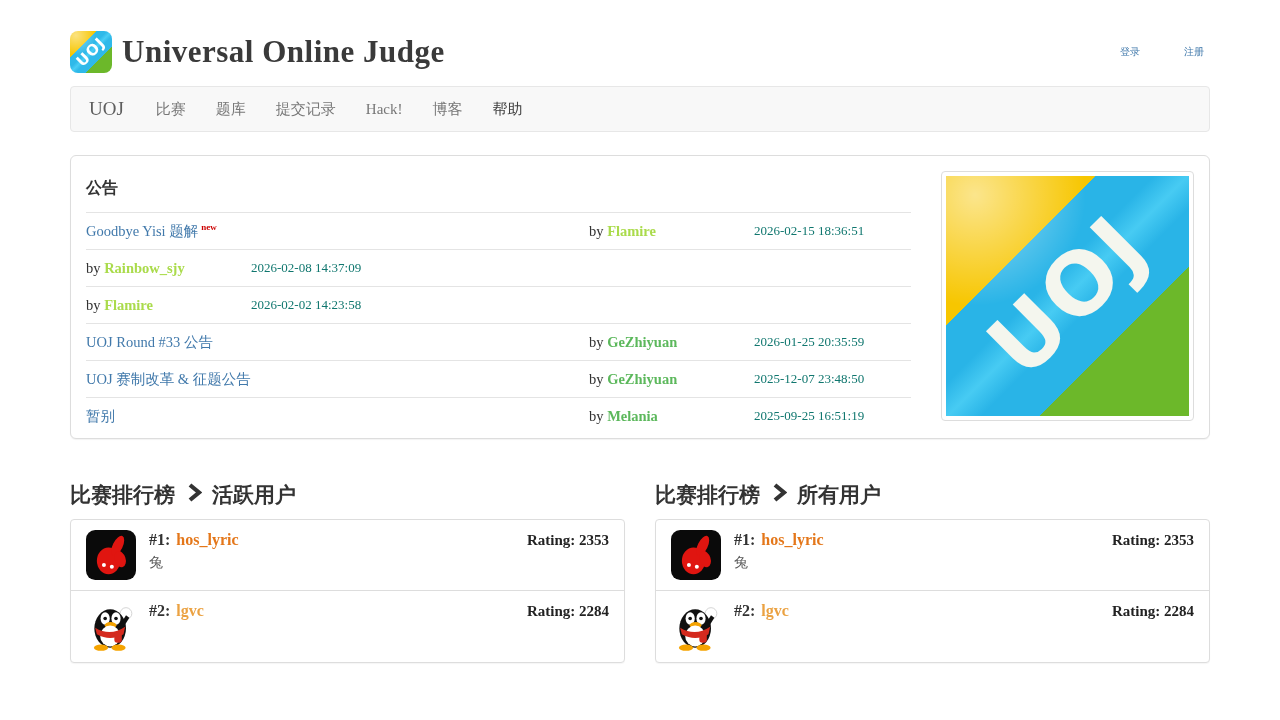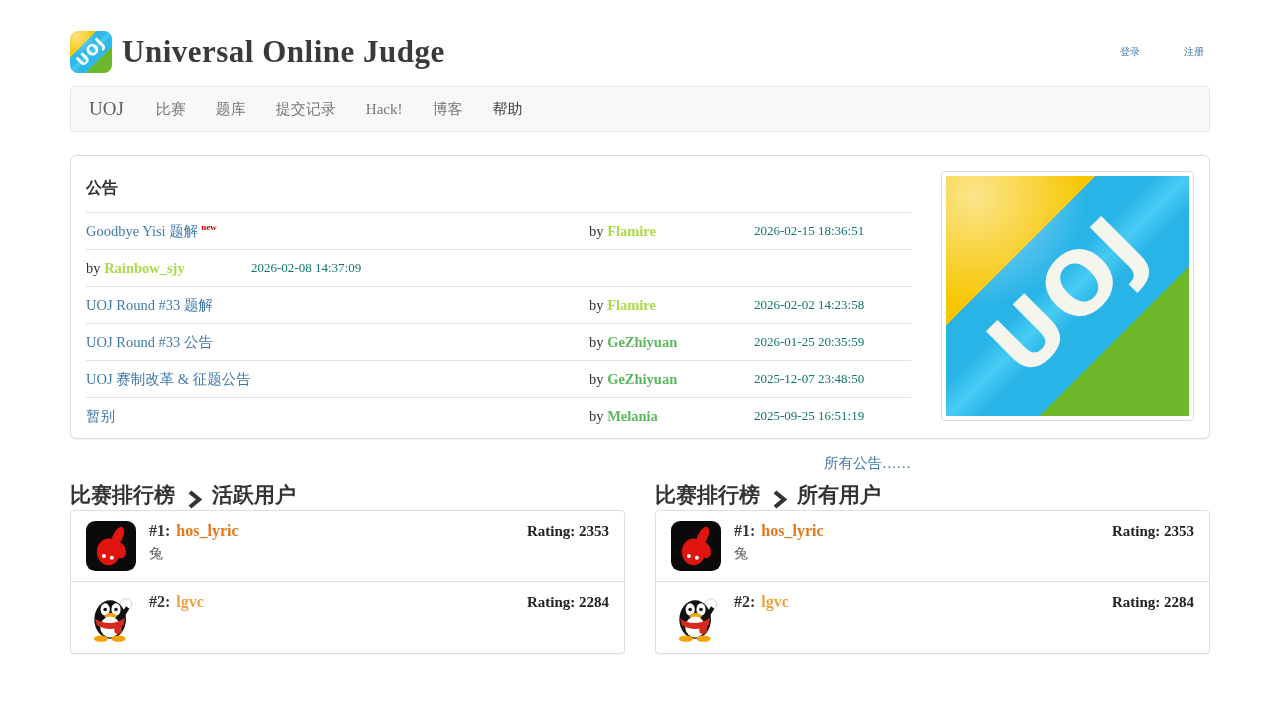--- a/index.html
+++ b/index.html
@@ -46,21 +46,21 @@
   .uoj-art { width:100%; height:100%; display:flex; align-items:center; justify-content:center; overflow:hidden;
     background:
       radial-gradient(circle at 12% 8%, rgba(255,255,255,.55), rgba(255,255,255,0) 36%),
       linear-gradient(135deg,#f7c600 0 31%,#29b4e7 31% 43%,#47cbf3 50%,#29b4e7 57% 69%,#6cb82a 69% 100%);
   }
   .uoj-art span { transform:rotate(-45deg); color:#f4f6ee; font:700 86px "DejaVu Sans",sans-serif; letter-spacing:2px; }
 
   
   .rank-wrap { display:flex; gap:30px; margin-top:42px; }
   .rank-section { width:555px; }
-  .rank-heading { font-size:21px; font-weight:700; color:#333; display:flex; align-items:flex-end; margin-bottom:1px; }
+  .rank-heading { font-size:21px; font-weight:700; color:#333; display:flex; align-items:flex-start; margin-bottom:10px; }
   .rank-heading .chev { margin:2px 10px 0 12px; display:inline-flex; }
   .rank-panel { border:1px solid #ddd; border-radius:4px; background:#fff; box-shadow:0 1px 1px rgba(0,0,0,.04); }
   .rank-row { display:flex; padding:10px 15px; border-bottom:1px solid #ddd; min-height:71px; }
   .rank-row:last-child { border-bottom:none; }
   .avatar { width:50px; height:50px; margin-right:13px; flex-shrink:0; }
   .rank-main { flex:1; padding-top:1px; }
   .rank-line1 { display:flex; align-items:baseline; font-size:16px; font-weight:700; }
   .rank-name { margin-left:6px; }
   .rank-rating { margin-left:auto; font-size:15px; color:#222; }
   .rank-motto { font-size:14px; color:#555; margin-top:5px; }
@@ -108,21 +108,20 @@
 
       <div class="annc-row">
         <div class="annc-author">
           <span>by</span>
           <b style="color: rgb(170, 219, 75);">Rainbow_sjy</b>
         </div>
         <div class="annc-time">2026-02-08 14:37:09</div>
       </div>
 
       <div class="annc-row">
-        <div class="annc-title"><a>UOJ Round #33 题解</a></div>
         <div class="annc-author">
           <span>by</span>
           <b style="color: rgb(170, 219, 75);">Flamire</b>
         </div>
         <div class="annc-time">2026-02-02 14:23:58</div>
       </div>
 
       <div class="annc-row">
         <div class="annc-title"><a>UOJ Round #33 公告</a></div>
         <div class="annc-author">
@@ -143,23 +142,20 @@
 
       <div class="annc-row">
         <div class="annc-title"><a>暂别</a></div>
         <div class="annc-author">
           <span>by</span>
           <b style="color: rgb(92, 184, 92);">Melania</b>
         </div>
         <div class="annc-time">2025-09-25 16:51:19</div>
       </div>
 
-      <div class="annc-all">
-        <a>所有公告……</a>
-      </div>
     </div>
 
     <div class="thumb-col">
       <div class="thumbnail">
         <div class="uoj-art">
           <span>UOJ</span>
         </div>
       </div>
     </div>
   </div>

